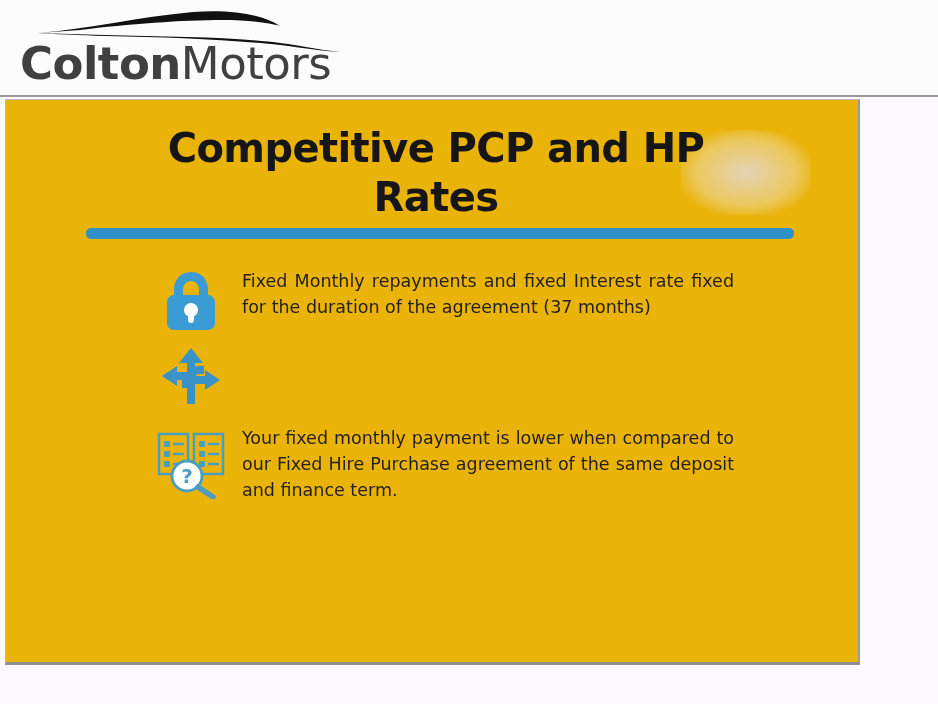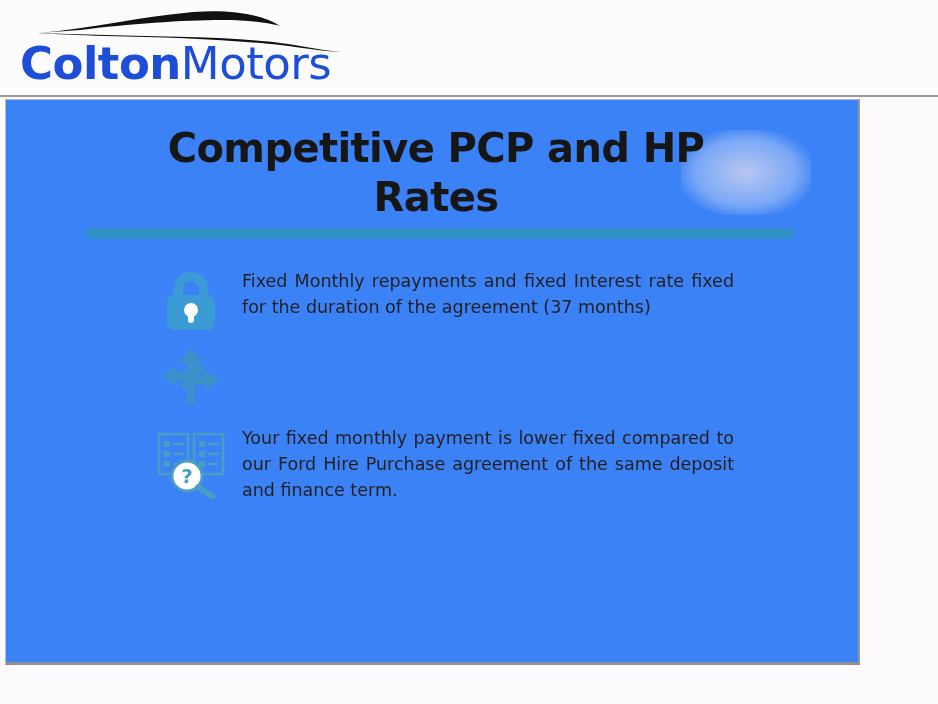--- a/index.html
+++ b/index.html
@@ -48,21 +48,21 @@
     left: 0; top: 2px;
     width: 330px; height: 46px;
   }
   .colton-word {
     position: absolute;
     left: 2px;
     top: 36px;
     font-size: 45px;
     font-weight: 700;
     letter-spacing: -0.5px;
-    color: #1d4ed8;
+    color: #404040;
     white-space: nowrap;
     line-height: 1;
     font-family: "DejaVu Sans", sans-serif;
   }
   .colton-word .light {
     font-weight: 400;
   }
 
   
   .ford-logo {
@@ -99,21 +99,21 @@
     box-sizing: border-box;
   }
 
   
   .panel {
     position: absolute;
     left: 5px;
     top: 99px;
     width: 855px;
     height: 566px;
-    background: #3b82f6;
+    background: #eab308;
     border: 1px solid #b9b9bd;
     border-right: 2px solid #9a9a9e;
     border-bottom: 3px solid #8f8f94;
     box-sizing: border-box;
     overflow: hidden;
   }
 
   
   .watermark {
     position: absolute;
@@ -290,19 +290,19 @@
               <line x1="53" y1="15" x2="62" y2="15"></line>
               <line x1="53" y1="25" x2="62" y2="25"></line>
               <line x1="53" y1="35" x2="62" y2="35"></line>
             </g>
 
             <circle cx="31" cy="47" r="15" fill="#ffffff" stroke="#4a9fc0" stroke-width="2.8"></circle>
             <line x1="42" y1="58" x2="57" y2="68" stroke="#4a9fc0" stroke-width="5.5" stroke-linecap="round"></line>
             <text x="31" y="54" text-anchor="middle" font-family="DejaVu Sans, sans-serif" font-size="20" font-weight="600" fill="#4a9fc0">?</text>
           </svg>
         </div>
-        <div class="feature-text">Your fixed monthly payment is lower fixed compared to our Ford Hire Purchase agreement of the same deposit and finance term.</div>
+        <div class="feature-text">Your fixed monthly payment is lower when compared to our Fixed Hire Purchase agreement of the same deposit and finance term.</div>
       </div>
 
 
     </div>
   </div>
 </div>
 
 </body></html>

